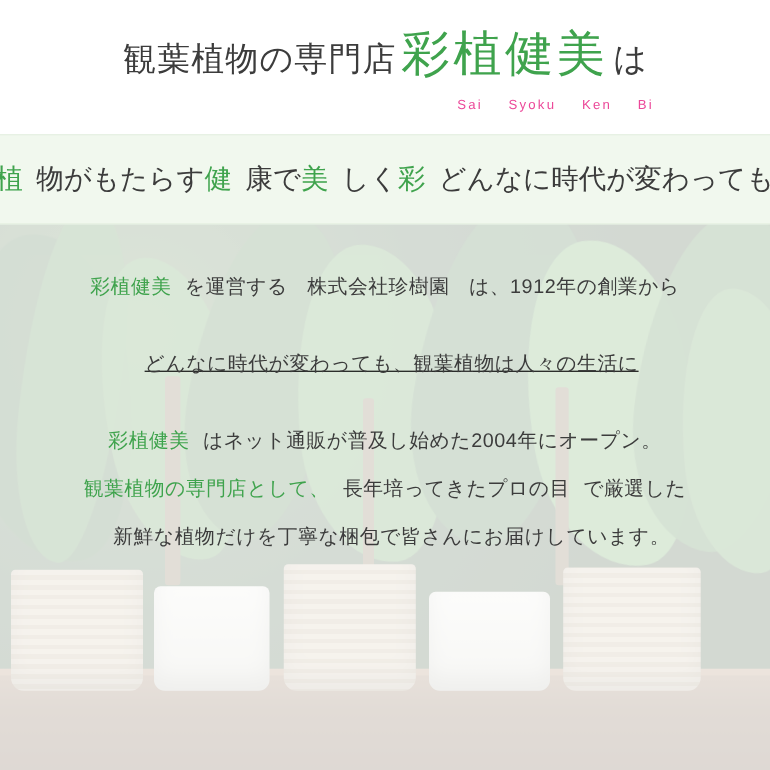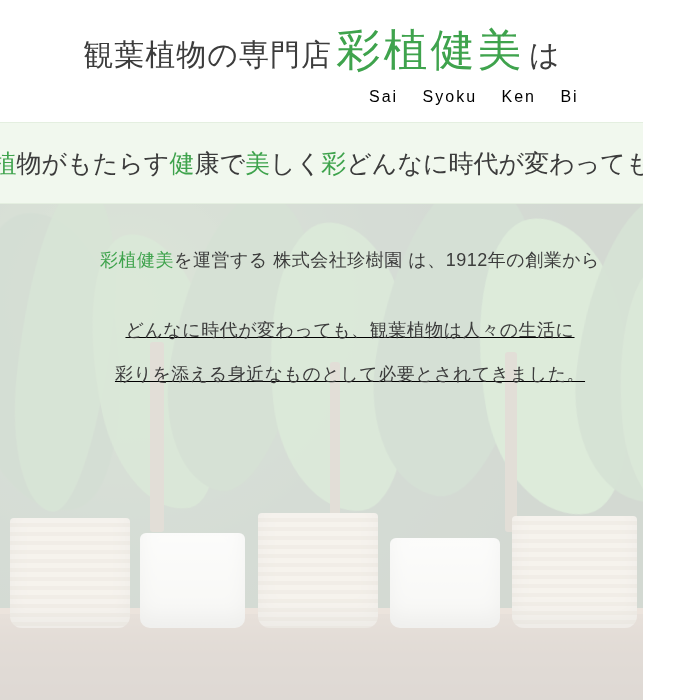--- a/index.html
+++ b/index.html
@@ -8,21 +8,21 @@
   }
   body {
     width: 700px;
     height: 700px;
     font-family: "Liberation Sans", sans-serif;
     background: #ffffff;
     overflow: hidden;
   }
   .page {
     position: relative;
-    width: 643px;
+    width: 700px;
     height: 700px;
     overflow: hidden;
     background: #ffffff;
   }
 
   
   .header {
     position: relative;
     height: 122px;
     background: #ffffff;
@@ -54,22 +54,23 @@
     font-size: 30px;
     color: #3c3c3c;
     vertical-align: baseline;
   }
   
   .romaji-wrap {
     position: absolute;
     top: 88px;
     left: 360px;
     width: 290px;
-    font-size: 16px;
-    color: #000000;
+    text-align: center;
+    font-size: 12px;
+    color: #ec4899;
     letter-spacing: 2px;
     white-space: nowrap;
   }
   .romaji-wrap span { display: inline-block; margin: 0 9px; }
 
   
   .subband {
     position: relative;
     height: 80px;
     background: #f1f8ee;
@@ -81,21 +82,21 @@
     justify-content: center;
   }
   .subband .line {
     font-size: 25px;
     white-space: nowrap;
     line-height: 1;
     color: #3c3c3c;
     letter-spacing: 0px;
   }
   .g { color: #3fa34d; }
-  .d { color: #3c3c3c; }
+  .d { color: #3c3c3c; margin-left: 12px; }
 
   
   .photo {
     position: absolute;
     left: 0;
     top: 202px;
     width: 700px;
     height: 498px;
     overflow: hidden;
     background: #2e4d2c;
@@ -241,17 +242,21 @@
   </div>
 
   <div class="veil"></div>
 
   <div class="copy">
     <div class="para p1" id="para-0">
         <div class="row"><span class="g">彩植健美</span><span class="d">を運営する </span><span class="d">株式会社珍樹園</span><span class="d"> は、1912年の創業から</span></div>
       </div>
     <div class="para p2" id="para-1">
         <div class="row"><span class="d">どんなに時代が変わっても、観葉植物は人々の生活に</span></div>
-        <div class="row"><span class="d">彩りを添える身近なものとして必要とされてきました。</span></div>
       </div>
+    <div class="para p3" id="para-2">
+        <div class="row"><span class="g">彩植健美</span><span class="d">はネット通販が普及し始めた2004年にオープン。</span></div>
+        <div class="row"><span class="g">観葉植物の専門店として、</span><span class="d">長年培ってきたプロの目</span><span class="d">で厳選した</span></div>
+        <div class="row"><span class="d">新鮮な植物だけを丁寧な梱包で皆さんにお届けしています。</span></div>
+      </div>
   </div>
 
 </div>
 
 </body></html>

